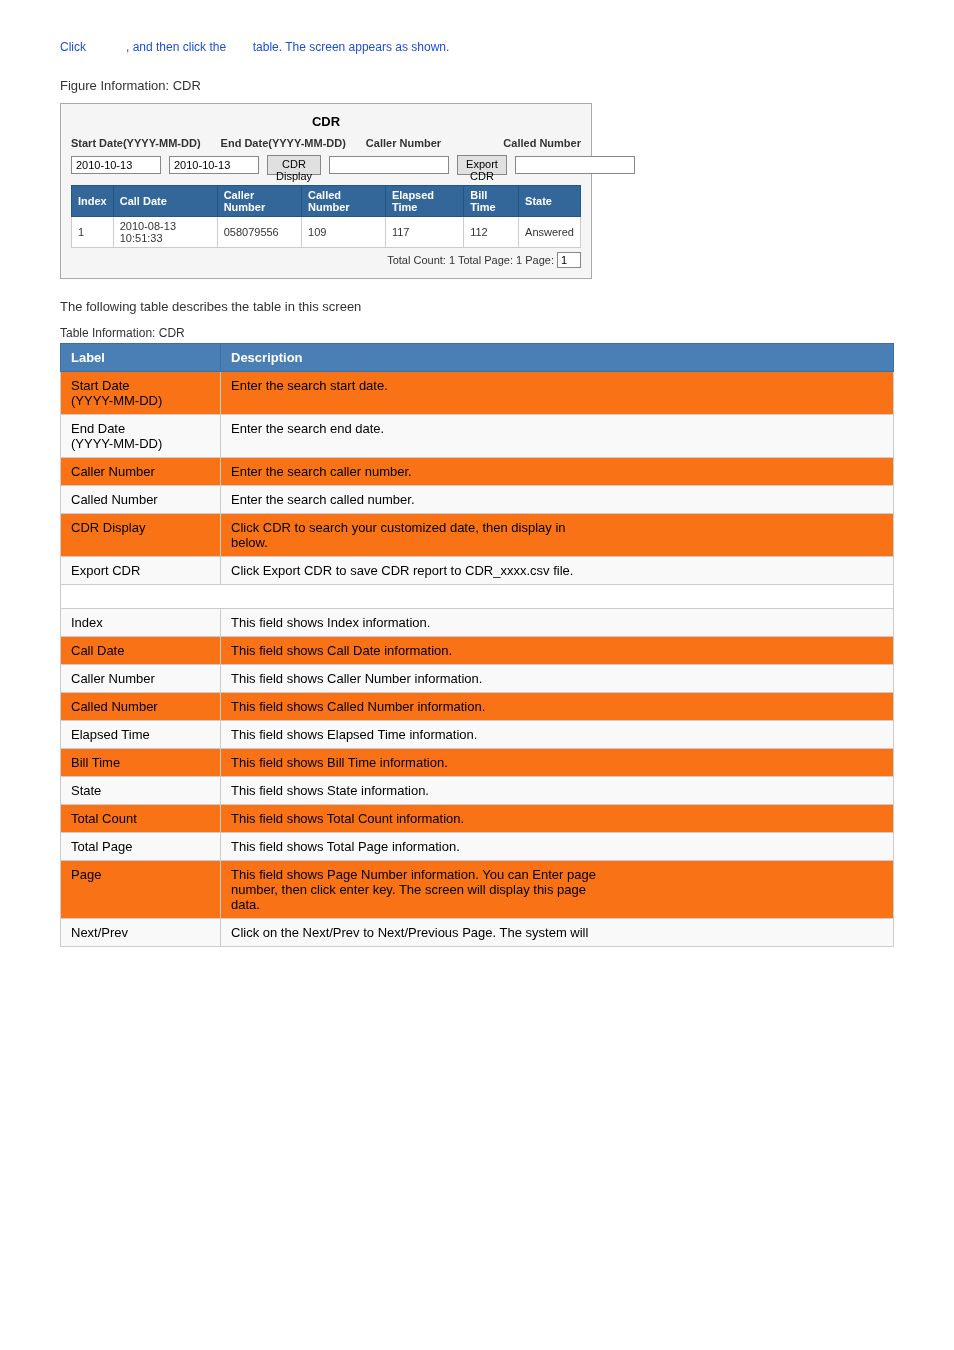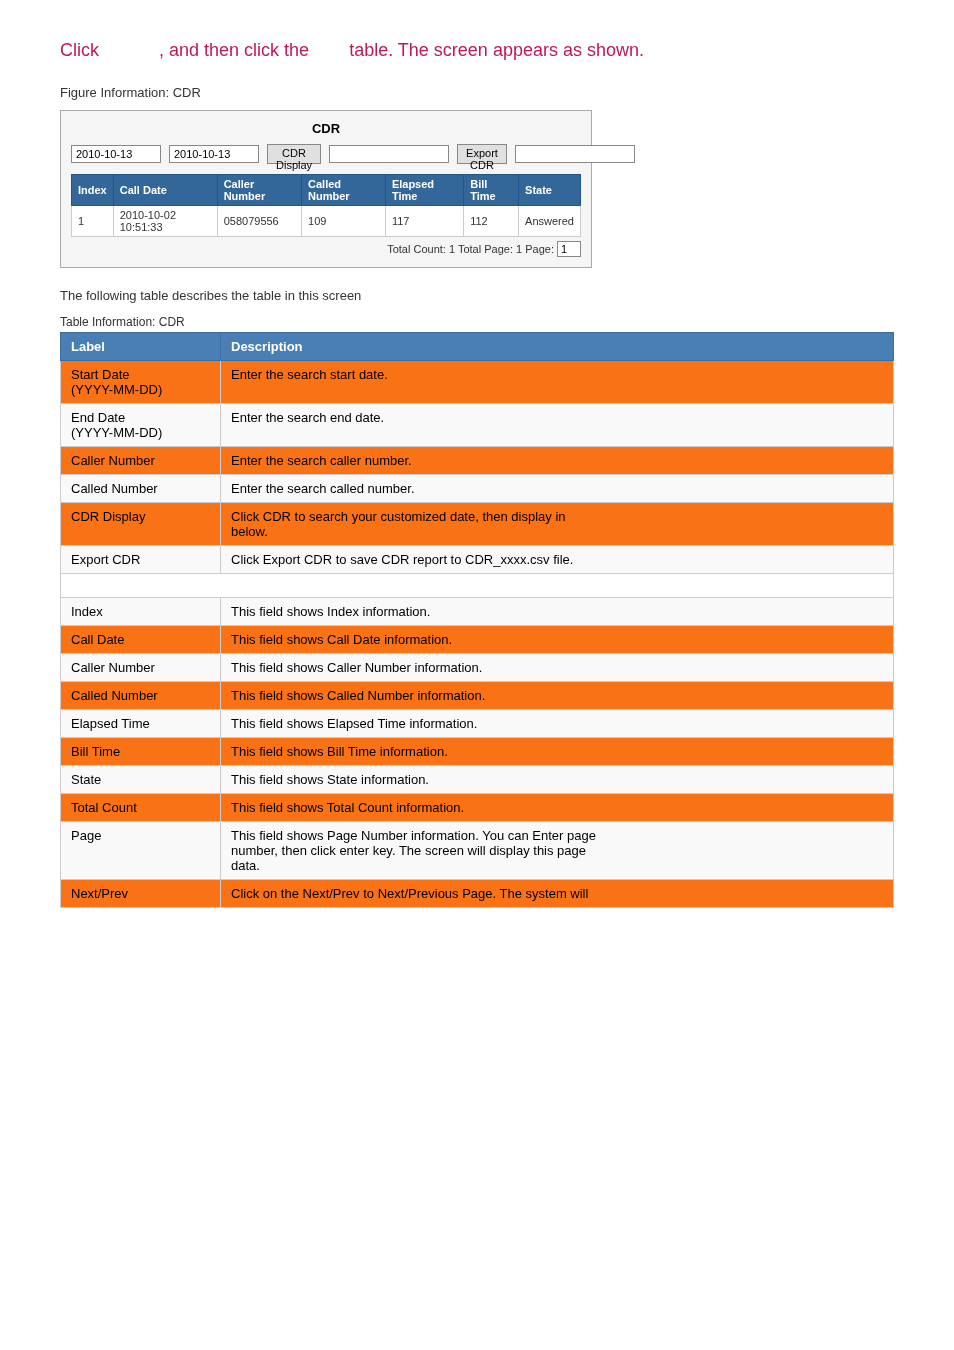--- a/index.html
+++ b/index.html
@@ -7,22 +7,22 @@
       font-family: Arial, sans-serif;
       font-size: 13px;
       background: #fff;
       color: #000;
       padding: 40px 60px;
       width: 954px;
     }
 
     .intro-text {
       margin-bottom: 24px;
-      font-size: 18px;
-      color: #be185d;
+      font-size: 12px;
+      color: #1d4ed8;
     }
 
     .figure-title {
       font-size: 13px;
       font-weight: normal;
       margin-bottom: 10px;
       color: #333;
     }
 
     
@@ -188,20 +188,29 @@
   <span>, and then click the</span>
   &nbsp;&nbsp;&nbsp;&nbsp;&nbsp;&nbsp;
   <span>table. The screen appears as shown.</span>
 </div>
 
 <p class="figure-title">Figure  Information: CDR</p>
 
 <div class="cdr-box">
   <div class="cdr-title">CDR</div>
 
+  <div class="cdr-form-row">
+    <span class="cdr-form-label">Start Date(YYYY-MM-DD)</span>
+    <span style="margin-left:4px;"></span>
+    <span class="cdr-form-label">End Date(YYYY-MM-DD)</span>
+    <span style="margin-left:4px;"></span>
+    <span class="cdr-form-label">Caller Number</span>
+    <span style="flex:1;"></span>
+    <span class="cdr-form-label">Called Number</span>
+  </div>
 
   <div class="cdr-form-row">
     <input class="cdr-input" type="text" value="2010-10-13" style="">
     <input class="cdr-input" type="text" value="2010-10-13" style="">
     <button class="cdr-btn">CDR Display</button>
     <input class="cdr-input cdr-input-wide" type="text" style="">
     <button class="cdr-btn">Export CDR</button>
     <input class="cdr-input cdr-input-wide" type="text" style="">
   </div>
 
@@ -214,21 +223,21 @@
           <th>Caller Number</th>
           <th>Called Number</th>
           <th>Elapsed Time</th>
           <th>Bill Time</th>
           <th>State</th>
         </tr>
       </thead>
       <tbody id="cdr-tbody">
       <tr>
     <td>1</td>
-    <td>2010-10-02 10:51:33</td>
+    <td>2010-08-13 10:51:33</td>
     <td>058079556</td>
     <td>109</td>
     <td>117</td>
     <td>112</td>
     <td>Answered</td>
   </tr>
         </tbody>
     </table>
     <div class="cdr-footer">
       <span>Total Count: 1  Total Page: 1  Page:</span>
@@ -302,20 +311,24 @@
   </tr>
       <tr>
     <td>State</td>
     <td>This field shows State information.</td>
   </tr>
       <tr>
     <td>Total Count</td>
     <td>This field shows Total Count information.</td>
   </tr>
       <tr>
+    <td>Total Page</td>
+    <td>This field shows Total Page information.</td>
+  </tr>
+      <tr>
     <td>Page</td>
     <td>This field shows Page Number information. You can Enter page<br>number, then click enter key. The screen will display this page<br>data.</td>
   </tr>
       <tr>
     <td>Next/Prev</td>
     <td>Click on the Next/Prev to Next/Previous Page. The system will</td>
   </tr>
     </tbody>
 </table>
 

